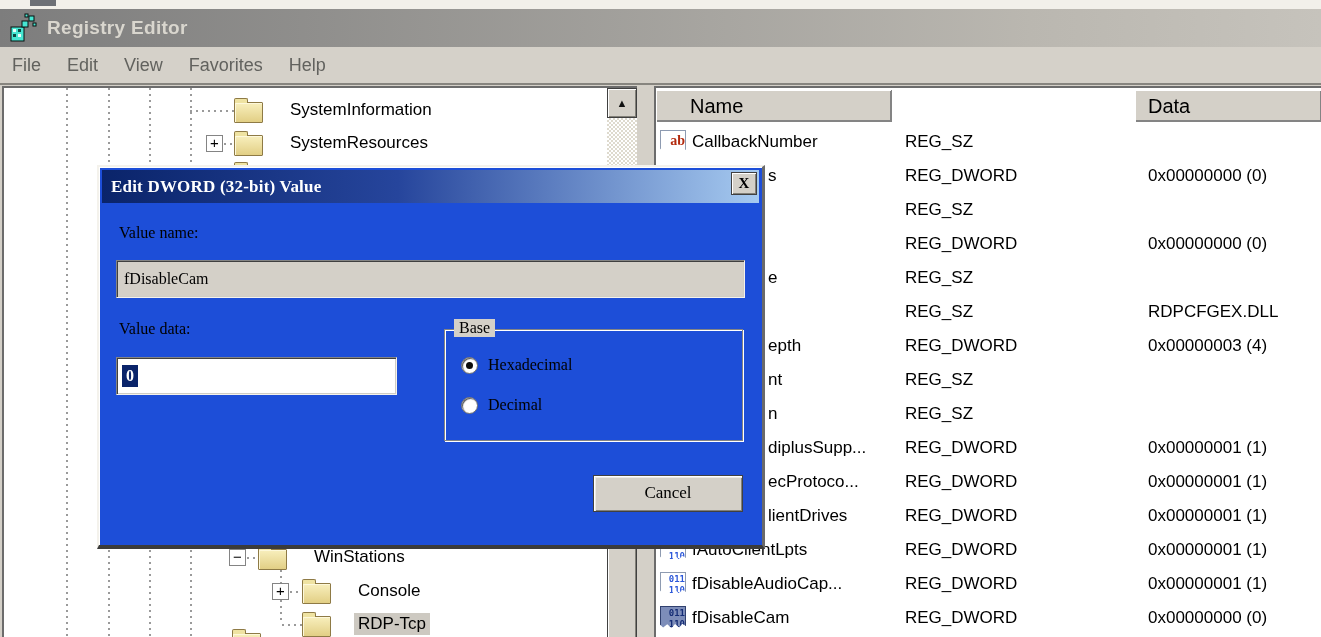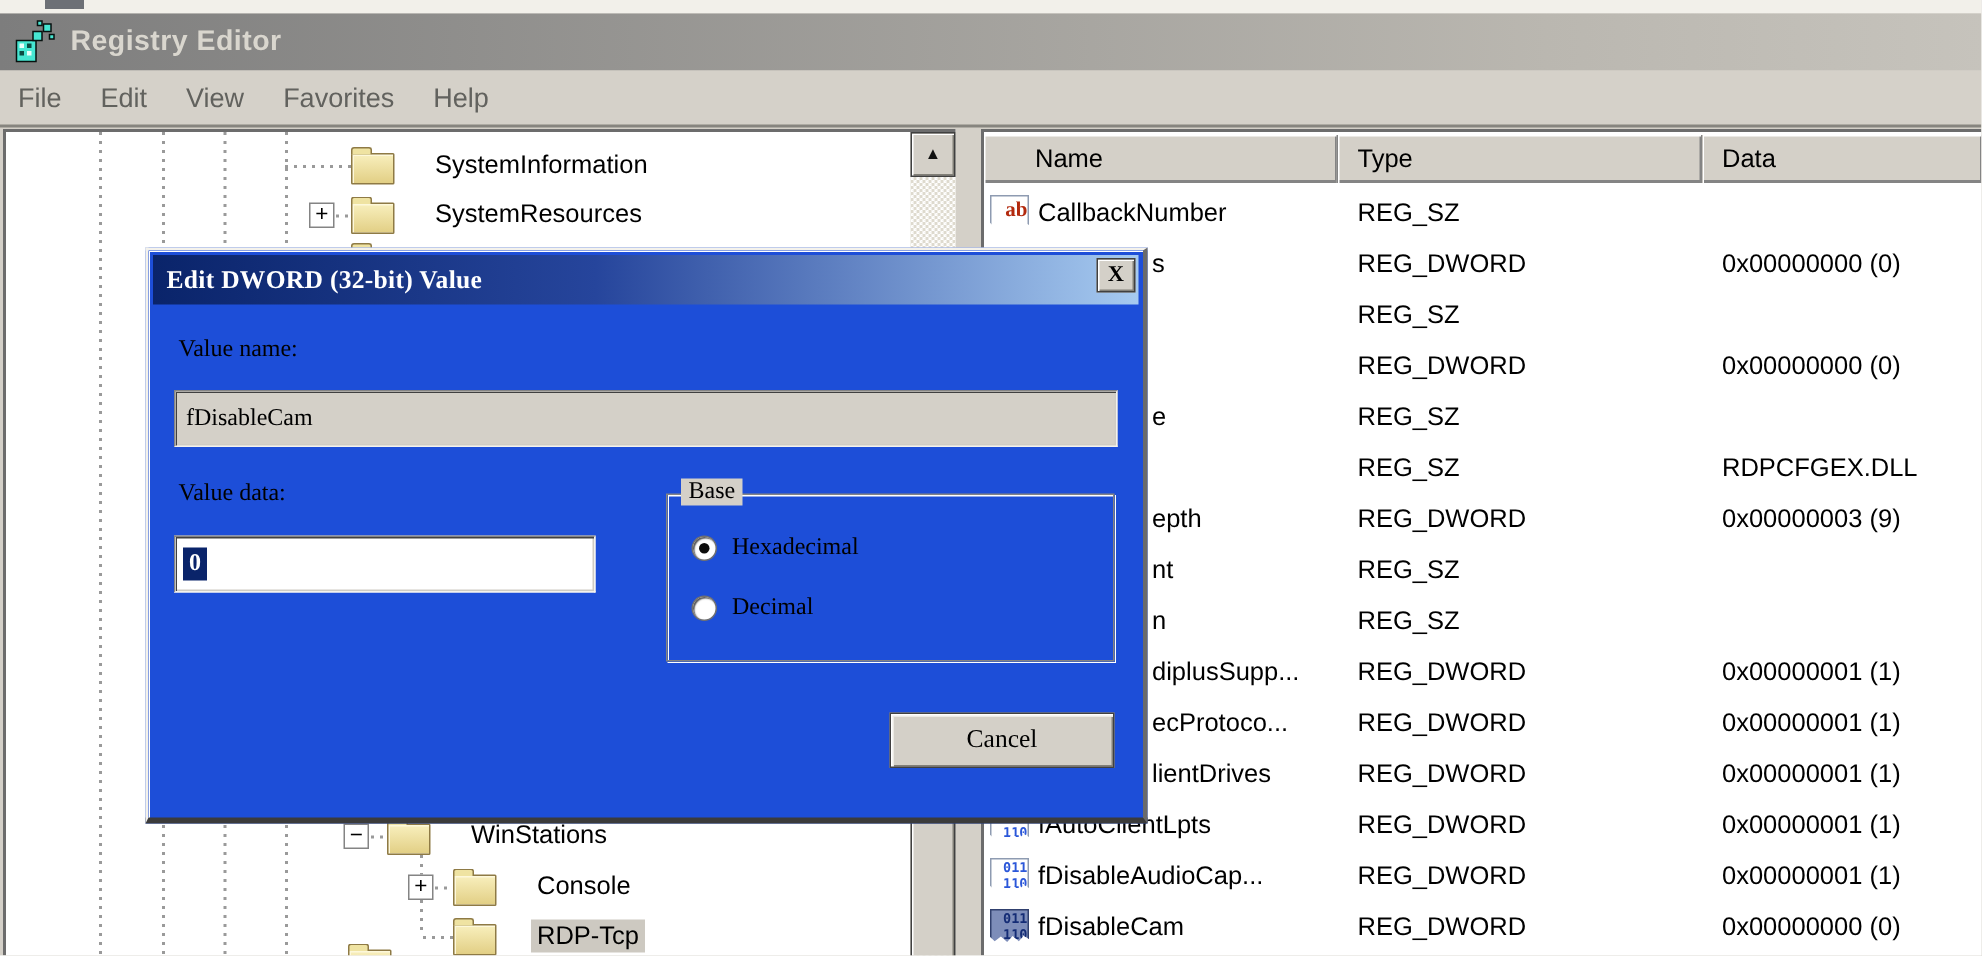--- a/index.html
+++ b/index.html
@@ -39,21 +39,21 @@
   .sb-btn{position:absolute;left:0;width:30px;height:30px;background:#d4d0c8;
     border:1px solid #404040;box-shadow:inset 1px 1px 0 #fff,inset -1px -1px 0 #828078;
     box-sizing:border-box;text-align:center;font-size:11px;line-height:28px;color:#111;}
   #tree-thumb{position:absolute;left:0;top:392px;width:30px;height:226px;background:#d4d0c8;
     border:1px solid #404040;box-shadow:inset 1px 1px 0 #fff,inset -1px -1px 0 #828078;box-sizing:border-box;}
   
   #list-pane{position:absolute;left:654px;top:86px;width:667px;height:551px;background:#fff;
     border-left:2px solid #6c6c6c;border-top:2px solid #6c6c6c;box-sizing:border-box;}
   .hcell{position:absolute;top:2px;height:32px;background:#d4d0c8;box-sizing:border-box;
     border-right:1px solid #848484;box-shadow:inset 1px 1px 0 #fff,inset -1px -2px 0 #848484;
-    font-size:17px;display:flex;align-items:center;}
+    font-size:20px;display:flex;align-items:center;}
   .lrow{position:absolute;left:0;width:665px;height:34px;}
   .lcell{position:absolute;top:6px;font-size:17px;white-space:nowrap;}
   .icon-page{position:absolute;left:4px;top:4px;width:26px;height:25px;background:#fff;
     border:1px solid #8e9bb1;box-sizing:border-box;text-align:right;
     clip-path:polygon(0 0,100% 0,100% 80%,86% 71%,74% 86%,58% 72%,44% 88%,28% 73%,12% 86%,0 74%);}
   .icon-page .ab{font-size:14px;font-weight:bold;line-height:18px;color:var(--sz-icon-red);
     font-family:"Liberation Serif",serif;}
   .icon-page .bin{display:block;font-size:9px;font-weight:bold;line-height:9px;margin-top:2px;
     color:var(--dword-icon-blue);font-family:"DejaVu Sans Mono",monospace;letter-spacing:0;}
   .icon-page.selicon{background:var(--dword-icon-selected-bg);border-color:#30406e;}
@@ -155,21 +155,20 @@
         <div class="folder" style="left: 228px; top: 545px;"></div>
       </div>
     <div id="tree-scroll">
       <div class="sb-btn" style="top:0">▲</div>
       <div id="tree-thumb"></div>
     </div>
   </div>
 
   <div id="list-pane">
     <div class="hcell" style="left:0;width:236px;padding-left:34px">Name</div>
-    <div class="hcell" style="left:236px;width:243px;padding-left:13px">Type</div>
     <div class="hcell" style="left:479px;width:186px;padding-left:13px;border-right:none">Data</div>
     <div id="list-rows">
         <div class="lrow" style="top: 38px;">
           <div class="icon-page"><span class="ab">ab</span></div>
           <div class="lcell" style="left: 36px;">CallbackNumber</div>
           <div class="lcell" style="left: 249px;">REG_SZ</div>
           <div class="lcell" style="left: 492px;"></div>
         </div>
         <div class="lrow" style="top: 72px;">
           <div class="lcell" style="left: 112px;">s</div>
@@ -192,21 +191,21 @@
           <div class="lcell" style="left: 492px;"></div>
         </div>
         <div class="lrow" style="top: 208px;">
           <div class="lcell" style="left: 112px;"></div>
           <div class="lcell" style="left: 249px;">REG_SZ</div>
           <div class="lcell" style="left: 492px;">RDPCFGEX.DLL</div>
         </div>
         <div class="lrow" style="top: 242px;">
           <div class="lcell" style="left: 112px;">epth</div>
           <div class="lcell" style="left: 249px;">REG_DWORD</div>
-          <div class="lcell" style="left: 492px;">0x00000003 (9)</div>
+          <div class="lcell" style="left: 492px;">0x00000003 (4)</div>
         </div>
         <div class="lrow" style="top: 276px;">
           <div class="lcell" style="left: 112px;">nt</div>
           <div class="lcell" style="left: 249px;">REG_SZ</div>
           <div class="lcell" style="left: 492px;"></div>
         </div>
         <div class="lrow" style="top: 310px;">
           <div class="lcell" style="left: 112px;">n</div>
           <div class="lcell" style="left: 249px;">REG_SZ</div>
           <div class="lcell" style="left: 492px;"></div>

